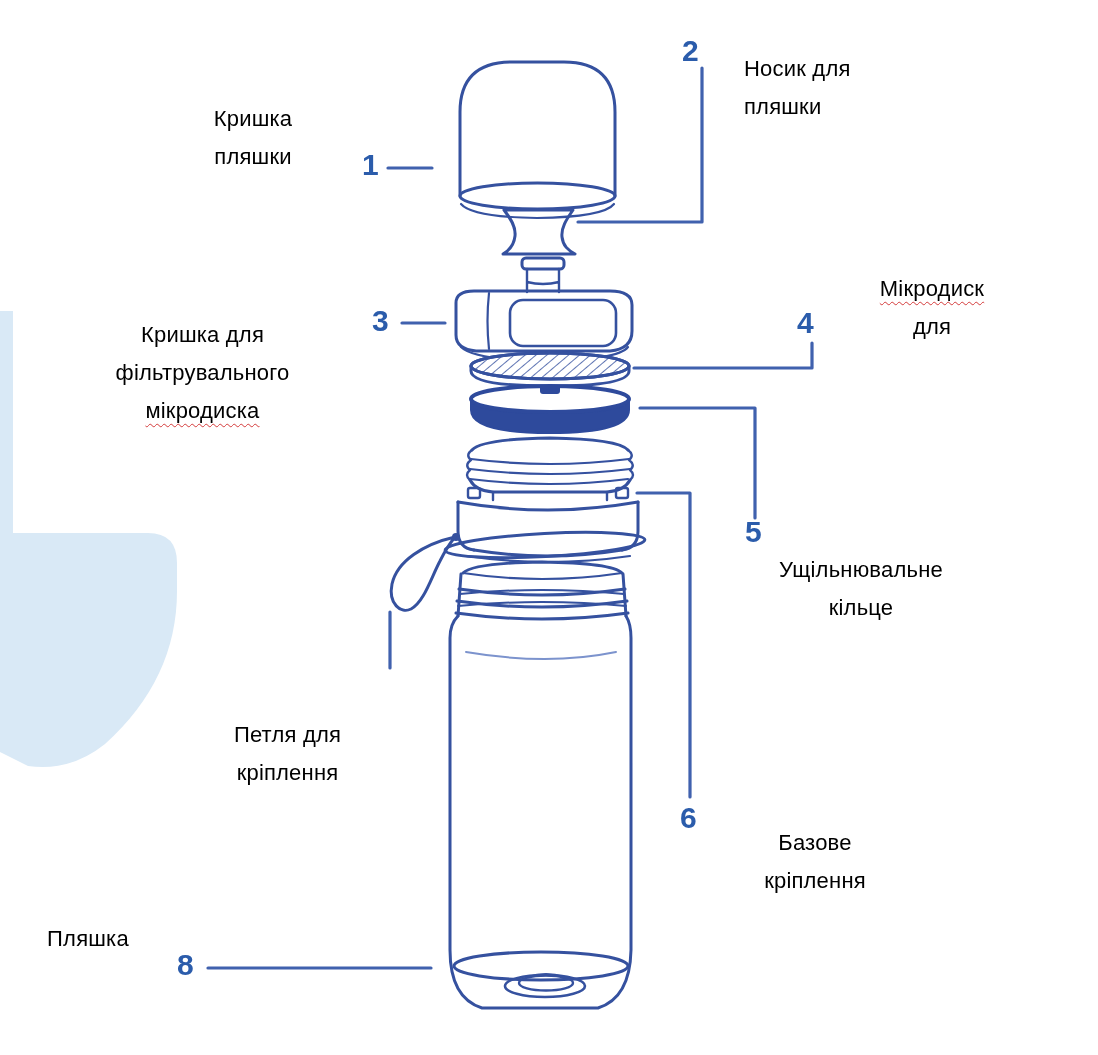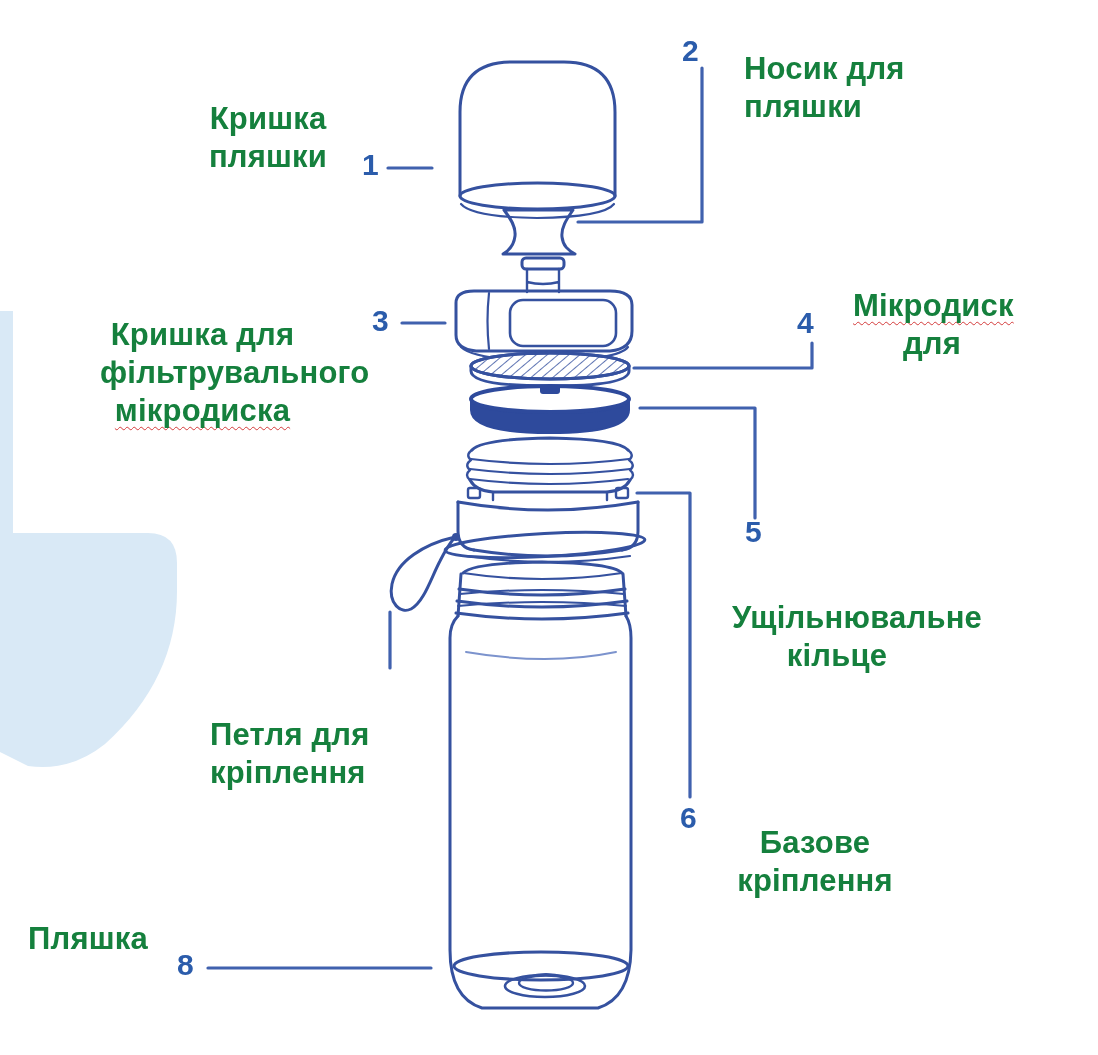--- a/index.html
+++ b/index.html
@@ -2,23 +2,22 @@
 <html><head>
 <meta charset="utf-8">
 <style>
   html,body{margin:0;padding:0;background:#ffffff;}
   .stage{
     position:relative;width:1098px;height:1055px;background:#ffffff;
     font-family:"Liberation Sans",sans-serif;overflow:hidden;
   }
   .stage svg{position:absolute;left:0;top:0;}
   .callout-label{
-    position:absolute;color:#15803d;font-size:31px;line-height:38px;
+    position:absolute;color:#000000;font-size:22px;line-height:38px;
     letter-spacing:0.2px;
-    font-weight:bold;
   }
   .callout-label div{white-space:nowrap;}
   .ta-center{text-align:center;}
   .ta-left{text-align:left;}
   .callout-number{
     position:absolute;color:#2b5cab;font-size:30px;font-weight:700;line-height:1;
   }
   .misspelled{
     text-decoration-line:underline;
     text-decoration-style:wavy;
@@ -128,42 +127,42 @@
   </svg>
 
   <div class="callout-number" style="left:362px;top:150px;">1</div>
   <div class="callout-number" style="left:682px;top:36px;">2</div>
   <div class="callout-number" style="left:372px;top:306px;">3</div>
   <div class="callout-number" style="left:797px;top:308px;">4</div>
   <div class="callout-number" style="left:745px;top:517px;">5</div>
   <div class="callout-number" style="left:680px;top:803px;">6</div>
   <div class="callout-number" style="left:177px;top:950px;">8</div>
 
-  <div class="callout-label ta-center" style="left:188px;top:100px;width:160px;">
+  <div class="callout-label ta-center" style="left:173px;top:100px;width:160px;">
     <div>Кришка</div>
     <div>пляшки</div>
   </div>
 
   <div class="callout-label ta-left" style="left:744px;top:50px;width:170px;">
     <div>Носик для</div>
     <div>пляшки</div>
   </div>
 
   <div class="callout-label ta-center" style="left:100px;top:316px;width:205px;">
     <div>Кришка для</div>
     <div>фільтрувального</div>
     <div><span class="misspelled">мікродиска</span></div>
   </div>
 
-  <div class="callout-label ta-center" style="left:853px;top:287px;width:158px;">
+  <div class="callout-label ta-center" style="left:853px;top:270px;width:158px;">
     <div><span class="misspelled">Мікродиск</span></div>
     <div>для</div>
   </div>
 
-  <div class="callout-label ta-center" style="left:732px;top:551px;width:210px;margin-top:48px;">
+  <div class="callout-label ta-center" style="left:756px;top:551px;width:210px;">
     <div>Ущільнювальне</div>
     <div>кільце</div>
   </div>
 
   <div class="callout-label ta-center" style="left:735px;top:824px;width:160px;">
     <div>Базове</div>
     <div>кріплення</div>
   </div>
 
   <div class="callout-label ta-center" style="left:210px;top:716px;width:155px;">

